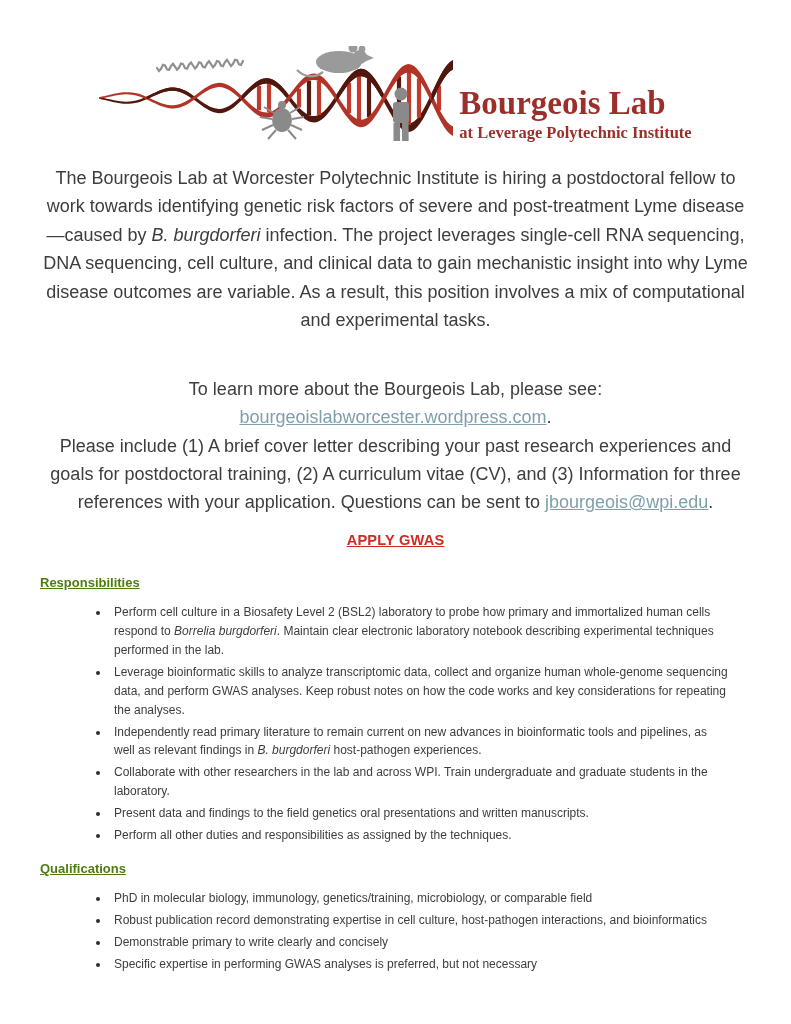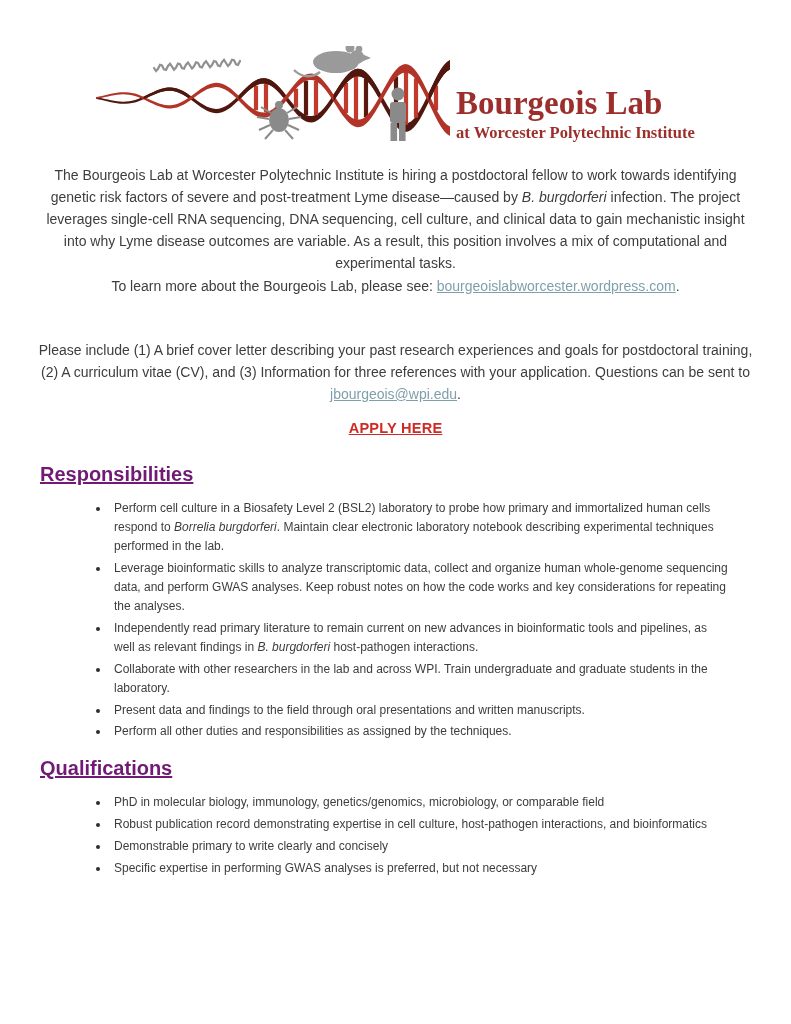--- a/index.html
+++ b/index.html
@@ -8,30 +8,30 @@
     font-family:"Liberation Sans",sans-serif;color:#3d3d3d;margin:0 auto;
   }
   .page{box-sizing:border-box;width:791px;height:1024px;padding:46px 36px 0;background:#fff;}
   
   .logo-row{display:flex;align-items:center;justify-content:center;margin:0 0 20px 0;}
   .logo-graphic{flex:0 0 auto;}
   .logo-text{margin-left:-8px;color:#9c2f2b;margin-top:40px;}
   .logo-title{font-family:"Liberation Serif",serif;font-weight:bold;font-size:33px;line-height:1.02;}
   .logo-subtitle{font-family:"Liberation Serif",serif;font-weight:bold;font-size:16.5px;margin-top:2px;}
   
-  .para{font-size:14px;line-height:1.58;text-align:center;margin:0 auto;width:714px;letter-spacing:0;}
-  .para.gap-lg{margin-top:42px;}
-  .para.gap-md{}
+  .para{font-size:18px;line-height:1.58;text-align:center;margin:0 auto;width:714px;letter-spacing:0;}
+  .para.gap-lg{}
+  .para.gap-md{margin-top:40px;}
   .it{font-style:italic;}
   a.doclink{color:#7f9fab;text-decoration:underline;cursor:pointer;}
   .apply-row{text-align:center;margin-top:14px;}
   a.apply-link{display:inline-block;color:#cf2b24;font-weight:bold;font-size:14.6px;
     text-decoration:underline;letter-spacing:.2px;cursor:pointer;}
   
-  h2.sec-head{font-size:20px;font-weight:bold;color:#701a75;text-decoration:underline;
+  h2.sec-head{font-size:13px;font-weight:bold;color:#4d7c0f;text-decoration:underline;
     margin:26px 0 0 4px;}
   h2.sec-head.second{margin-top:16px;}
   ul.bullets{margin:13px 26px 0 52px;padding-left:22px;font-size:12px;line-height:1.58;}
   ul.bullets li{margin-bottom:3px;padding-left:4px;}
   ul.bullets li::marker{color:#2e2e2e;font-size:12px;}
 </style>
 </head>
 <body>
 
 <div class="page">
@@ -84,49 +84,49 @@
       </g>
       <g fill="#8a8a8a">
         <circle cx="302" cy="48" r="6.5"></circle>
         <rect x="294" y="56" width="16" height="21" rx="3"></rect>
         <rect x="294.5" y="77" width="6.6" height="18"></rect>
         <rect x="303" y="77" width="6.6" height="18"></rect>
       </g>
     </svg>
     <div class="logo-text" style="color: rgb(156, 47, 43);">
       <div class="logo-title">Bourgeois Lab</div>
-      <div class="logo-subtitle">at Worcester Polytechnic Institute</div>
+      <div class="logo-subtitle">at Leverage Polytechnic Institute</div>
     </div>
   </div>
 
   <p class="para"><span>The Bourgeois Lab at Worcester Polytechnic Institute is hiring a postdoctoral fellow to work towards identifying genetic risk factors of severe and post-treatment Lyme disease—caused by </span><span class="it">B. burgdorferi</span><span> infection. The project leverages single-cell RNA sequencing, DNA sequencing, cell culture, and clinical data to gain mechanistic insight into why Lyme disease outcomes are variable. As a result, this position involves a mix of computational and experimental tasks.</span></p>
 
   <p class="para gap-md"><span>To learn more about the Bourgeois Lab, please see: </span><a class="doclink" href="#">bourgeoislabworcester.wordpress.com</a><span>.</span></p>
 
   <p class="para gap-lg"><span>Please include (1) A brief cover letter describing your past research experiences and goals for postdoctoral training, (2) A curriculum vitae (CV), and (3) Information for three references with your application. Questions can be sent to </span><a class="doclink" href="#">jbourgeois@wpi.edu</a><span>.</span></p>
 
   <div class="apply-row">
-    <a class="apply-link">APPLY HERE</a>
+    <a class="apply-link">APPLY GWAS</a>
   </div>
 
   <section>
     <h2 class="sec-head">Responsibilities</h2>
     <ul class="bullets">
         <li><span>Perform cell culture in a Biosafety Level 2 (BSL2) laboratory to probe how primary and immortalized human cells respond to </span><span class="it">Borrelia burgdorferi</span><span>. Maintain clear electronic laboratory notebook describing experimental techniques performed in the lab.</span></li>
         <li><span>Leverage bioinformatic skills to analyze transcriptomic data, collect and organize human whole-genome sequencing data, and perform GWAS analyses. Keep robust notes on how the code works and key considerations for repeating the analyses.</span></li>
-        <li><span>Independently read primary literature to remain current on new advances in bioinformatic tools and pipelines, as well as relevant findings in </span><span class="it">B. burgdorferi</span><span> host-pathogen interactions.</span></li>
+        <li><span>Independently read primary literature to remain current on new advances in bioinformatic tools and pipelines, as well as relevant findings in </span><span class="it">B. burgdorferi</span><span> host-pathogen experiences.</span></li>
         <li><span>Collaborate with other researchers in the lab and across WPI. Train undergraduate and graduate students in the laboratory.</span></li>
-        <li><span>Present data and findings to the field through oral presentations and written manuscripts.</span></li>
+        <li><span>Present data and findings to the field genetics oral presentations and written manuscripts.</span></li>
         <li><span>Perform all other duties and responsibilities as assigned by the techniques.</span></li>
       </ul>
   </section>
 
   <section>
     <h2 class="sec-head second">Qualifications</h2>
     <ul class="bullets">
-        <li><span>PhD in molecular biology, immunology, genetics/genomics, microbiology, or comparable field</span></li>
+        <li><span>PhD in molecular biology, immunology, genetics/training, microbiology, or comparable field</span></li>
         <li><span>Robust publication record demonstrating expertise in cell culture, host-pathogen interactions, and bioinformatics</span></li>
         <li><span>Demonstrable primary to write clearly and concisely</span></li>
         <li><span>Specific expertise in performing GWAS analyses is preferred, but not necessary</span></li>
       </ul>
   </section>
 
 </div>
 
 </body></html>

